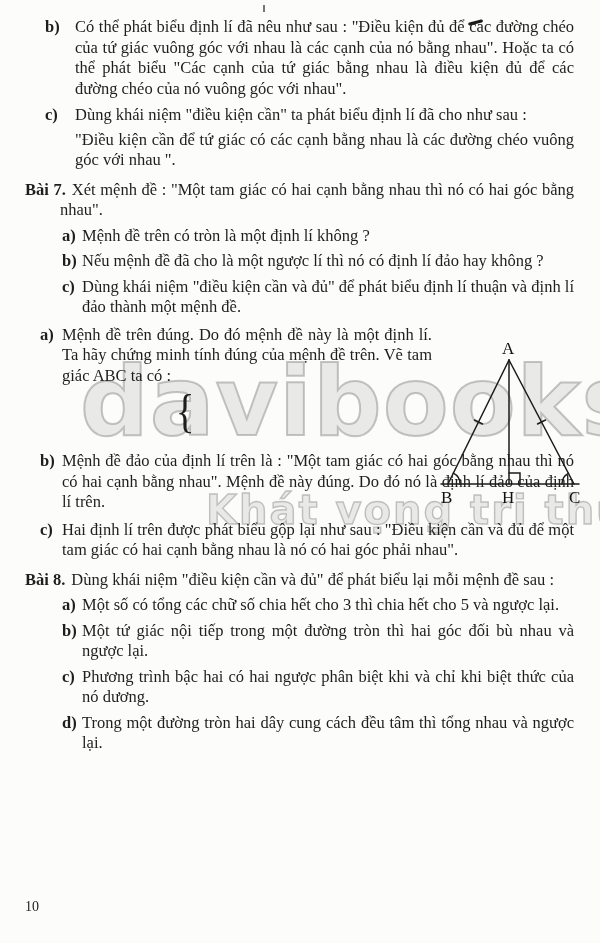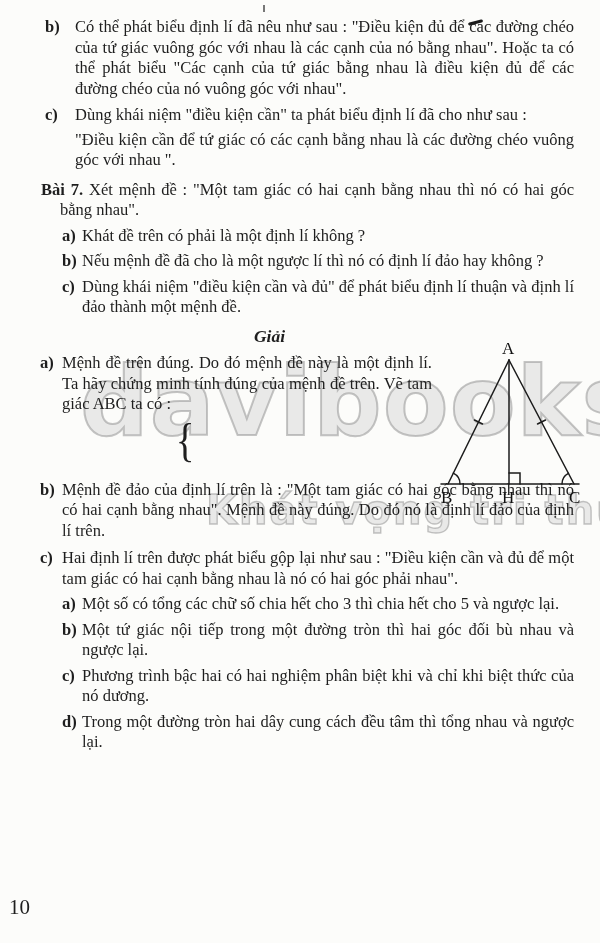--- a/index.html
+++ b/index.html
@@ -20,33 +20,33 @@
   
   .content { position:relative; z-index:2; padding:17px 26px 0 25px; }
   .jus { text-align:justify; }
   .item { display:flex; margin:0 0 6px 20px; }            
   .item .mk { width:30px; flex:0 0 30px; font-weight:700; }
   .item .itxt { flex:1;font-family:Liberation Serif, serif; }
   .sub { display:flex; margin:5px 0 0 37px; }             
   .sub .mk { width:20px; flex:0 0 20px; font-weight:700; }
   .sub .itxt { flex:1; }
   .bai { margin:9px 0 2px 0; padding-left:35px; text-indent:-35px; }
-  .bai .bai-label { font-weight:700; padding-right:6px;margin-left:16px; }
+  .bai .bai-label { font-weight:700; padding-right:6px; }
   .giai { text-align:center; font-weight:700; font-style:italic;
           margin:8px 60px 6px 0; font-size:17.5px; }
   .sol { display:flex; margin:7px 0 0 15px; }             
   .sol .mk { width:22px; flex:0 0 22px; font-weight:700; }
   .sol .itxt { flex:1; }
   .narrow { width:370px; }
   .gtkl { display:flex; align-items:center; margin:4px 0 10px 112px; }
   .gtkl .brace { font-size:46px; line-height:44px; font-weight:400;
                  transform:scaleX(0.85); margin-right:4px; }
   .gtkl .rows div { line-height:23px; }
   .fig { position:absolute; left:433px; top:336px; width:165px; height:172px; z-index:2; }
-  .pagenum { position:absolute; left:9px; top:897px; font-size:21px; z-index:2; }
+  .pagenum { position:absolute; left:25px; top:897px; font-size:14px; z-index:2; }
   .art1 { position:absolute; left:468px; top:21px; width:15px; height:3px;
           background:#1a1a1a; transform:rotate(-14deg); border-radius:2px; z-index:3; }
   .art2 { position:absolute; left:263px; top:5px; width:2px; height:7px;
           background:#777; z-index:3; }
 </style>
 </head>
 <body>
 
 <div class="page">
 
@@ -88,32 +88,31 @@
         <span style="display:block">Dùng khái niệm "điều kiện cần" ta phát biểu định lí đã cho như sau :</span>
         <span style="display:block; margin-top:4px" class="jus">"Điều kiện cần để tứ giác có các cạnh bằng nhau là các đường chéo vuông góc với nhau ".</span>
       </span>
     </div>
 
     <p class="bai jus">
       <b class="bai-label">Bài 7.</b><span>Xét mệnh đề : "Một tam giác có hai cạnh bằng nhau thì nó có hai góc bằng nhau".</span>
     </p>
     <div class="sub">
       <span class="mk">a)</span>
-      <span class="itxt">Khát đề trên có phải là một định lí không ?</span>
+      <span class="itxt">Mệnh đề trên có tròn là một định lí không ?</span>
     </div>
     <div class="sub">
       <span class="mk">b)</span>
       <span class="itxt">Nếu mệnh đề đã cho là một ngược lí thì nó có định lí đảo hay không ?</span>
     </div>
     <div class="sub">
       <span class="mk">c)</span>
       <span class="itxt jus">Dùng khái niệm "điều kiện cần và đủ" để phát biểu định lí thuận và định lí đảo thành một mệnh đề.</span>
     </div>
 
-    <div class="giai">Giải</div>
 
     <div class="sol">
       <span class="mk">a)</span>
       <div class="itxt">
         <div class="narrow jus">Mệnh đề trên đúng. Do đó mệnh đề này là một định lí. Ta hãy chứng minh tính đúng của mệnh đề trên. Vẽ tam giác ABC ta có :</div>
         <div class="gtkl">
           <span class="brace">{</span>
         </div>
       </div>
     </div>
@@ -121,31 +120,34 @@
     <div class="sol">
       <span class="mk">b)</span>
       <span class="itxt jus">Mệnh đề đảo của định lí trên là : "Một tam giác có hai góc bằng nhau thì nó có hai cạnh bằng nhau". Mệnh đề này đúng. Do đó nó là định lí đảo của định lí trên.</span>
     </div>
 
     <div class="sol">
       <span class="mk">c)</span>
       <span class="itxt jus">Hai định lí trên được phát biểu gộp lại như sau : "Điều kiện cần và đủ để một tam giác có hai cạnh bằng nhau là nó có hai góc phải nhau".</span>
     </div>
 
+    <p class="bai jus">
+      <b class="bai-label">Bài 8.</b><span>Dùng khái niệm "điều kiện cần và đủ" để phát biểu lại mỗi mệnh đề sau :</span>
+    </p>
     <div class="sub">
       <span class="mk">a)</span>
       <span class="itxt jus">Một số có tổng các chữ số chia hết cho 3 thì chia hết cho 5 và ngược lại.</span>
     </div>
     <div class="sub">
       <span class="mk">b)</span>
       <span class="itxt jus">Một tứ giác nội tiếp trong một đường tròn thì hai góc đối bù nhau và ngược lại.</span>
     </div>
     <div class="sub">
       <span class="mk">c)</span>
-      <span class="itxt jus">Phương trình bậc hai có hai nghiệm phân biệt khi và chỉ khi biệt thức của nó dương.</span>
+      <span class="itxt jus">Phương trình bậc hai có hai ngược phân biệt khi và chỉ khi biệt thức của nó dương.</span>
     </div>
     <div class="sub">
       <span class="mk">d)</span>
       <span class="itxt jus">Trong một đường tròn hai dây cung cách đều tâm thì tổng nhau và ngược lại.</span>
     </div>
 
   </div>
 
   <div class="pagenum">10</div>
 

